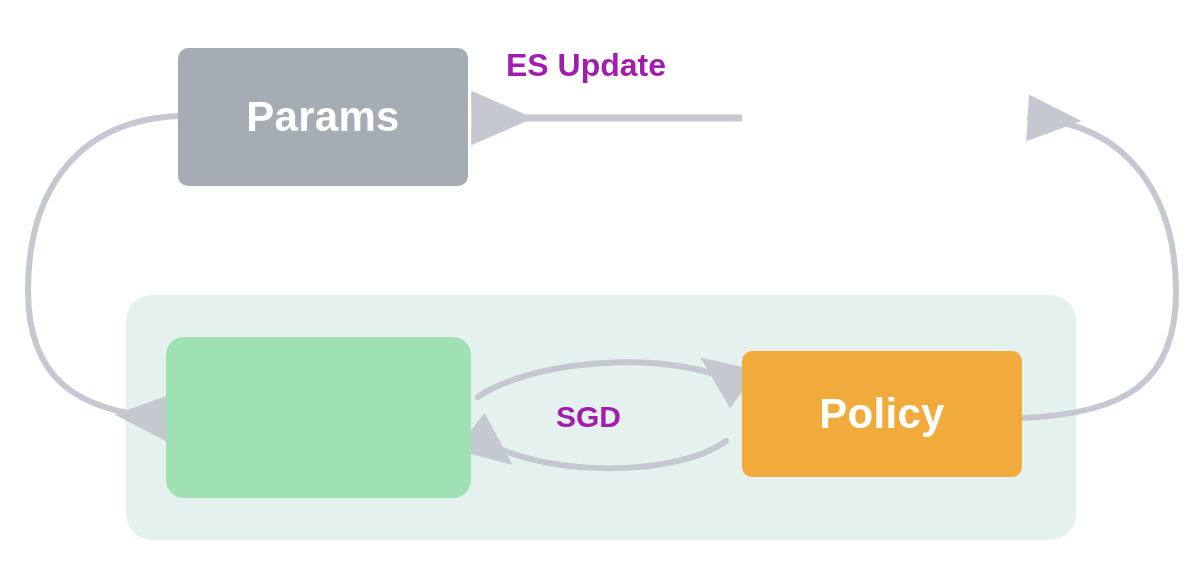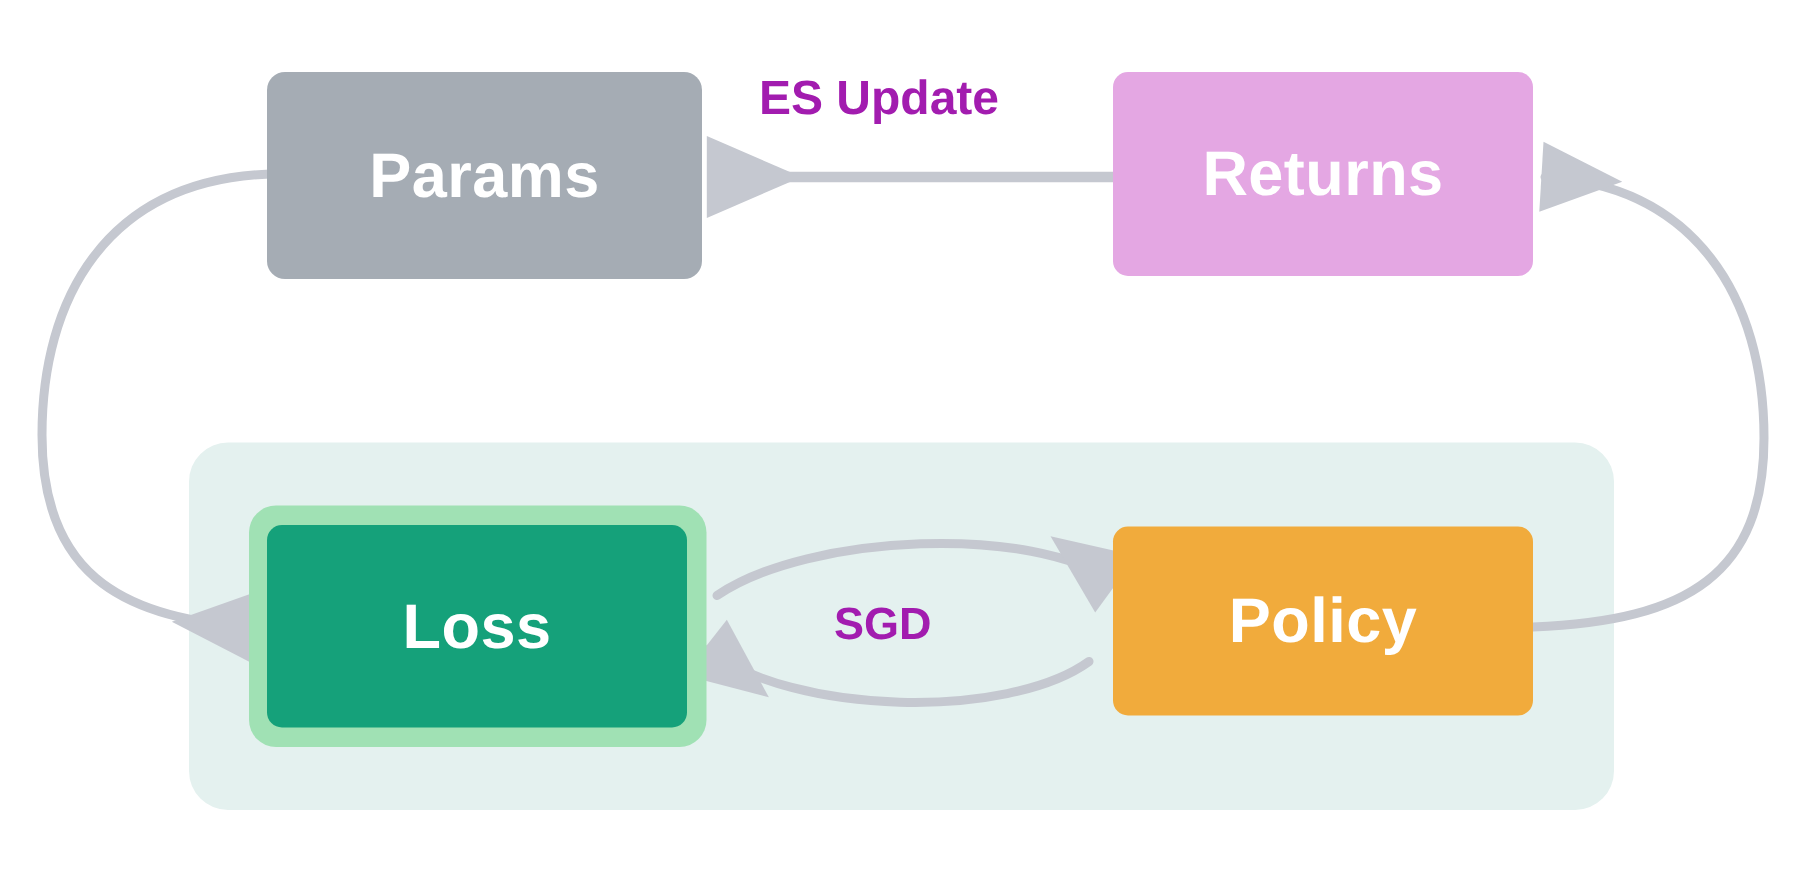--- a/index.html
+++ b/index.html
@@ -49,21 +49,20 @@
     box-sizing: border-box;
     user-select: none;
   }
   .node-params {
     left: 178px;
     top: 48px;
     width: 290px;
     height: 138px;
     background: #a5acb4;
     font-size: 42px;
-    border-radius: 12px;
   }
   .node-returns {
     left: 742px;
     top: 48px;
     width: 280px;
     height: 136px;
     background: #e4a7e3;
     font-size: 42px;
   }
   .loss-halo {
@@ -144,27 +143,21 @@
       <path d="M 726,441 C 672,480 528,477 472,433" fill="none" stroke="#c5c8d0" stroke-width="6" stroke-linecap="round" marker-end="url(#ah)"></path>
     </g>
   </svg>
 
   <div class="loss-halo"></div>
 
   <div class="node node-params">
     <span>Params</span>
   </div>
 
-  <div class="node node-returns">
-    <span>Returns</span>
-  </div>
 
-  <div class="node node-loss">
-    <span>Loss</span>
-  </div>
 
   <div class="node node-policy">
     <span>Policy</span>
   </div>
 
   <div class="edge-label label-es">ES Update</div>
 
   <div class="edge-label label-sgd">SGD</div>
 
 </div>

